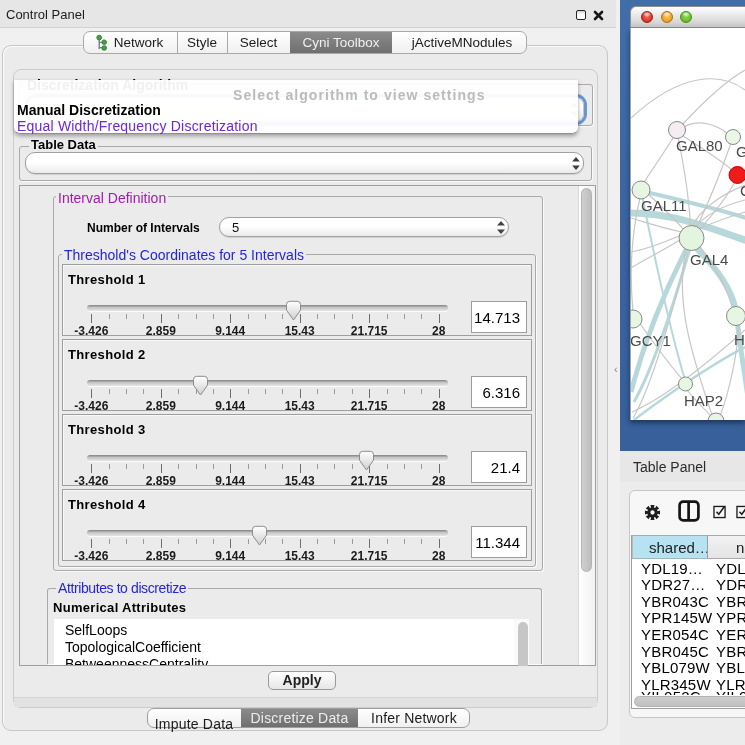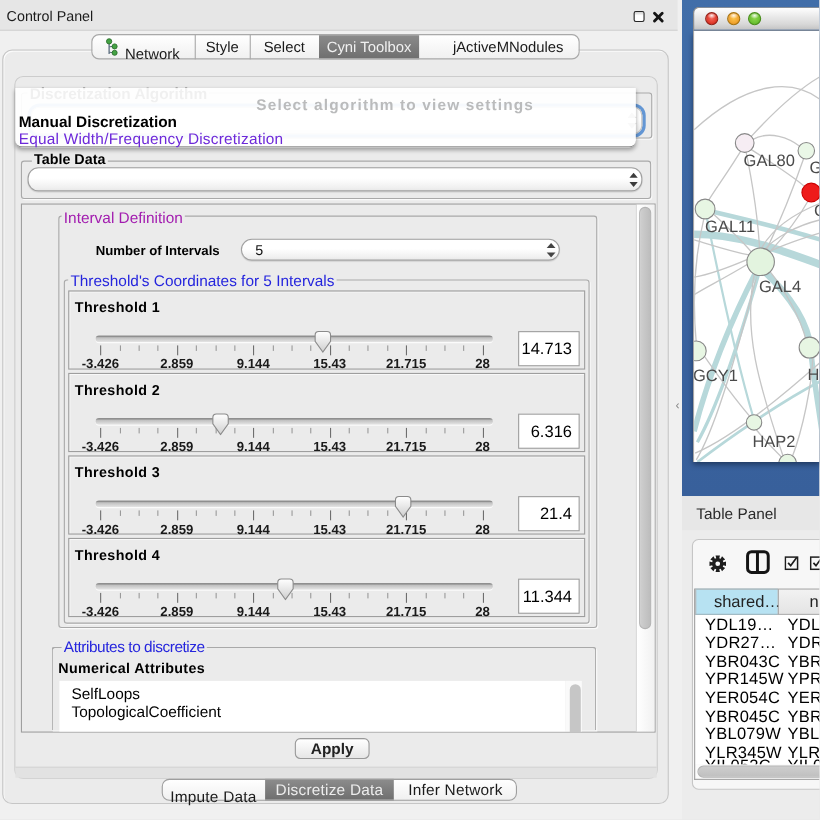--- a/index.html
+++ b/index.html
@@ -13,21 +13,21 @@
 #cptitle { left:6px; top:7px; font-size:13px; color:#1c1c1c; }
 #floatbtn { left:576px; top:10px; width:10px; height:10px; border:1.4px solid #262626; border-radius:2px; background:linear-gradient(#cfcfcf,#ffffff 40%); }
 #closebtn { left:593px; top:10px; }
 
 
 .seg { position:absolute; display:flex; align-items:center; justify-content:center;
   font-size:13.5px; color:#1b1b1b; z-index:6; }
 #tabstrip { z-index:5; left:83px; top:31px; width:444px; height:23px;
   background:linear-gradient(#ffffff,#f0f0f0); border:1px solid #a9a9a9; border-radius:7px; }
 .tsep { position:absolute; top:0; width:1px; height:23px; background:#a9a9a9; z-index:7; }
-#seg-cyni { left:290px; top:31px; width:91px; height:23px;
+#seg-cyni { left:290px; top:31px; width:102px; height:23px;
   background:linear-gradient(#8b8b8b,#6f6f6f); color:#f0f0f0; border-top:1px solid #a9a9a9; border-bottom:1px solid #a9a9a9;}
 
 
 #content { left:2px; top:45px; width:606px; height:686px;
   border:1px solid #c6c6c6; border-radius:9px; background:#ebebeb; box-shadow:inset 1px 1px 0 rgba(255,255,255,.8); }
 #innerpanel { left:13px; top:69px; width:585px; height:639px;
   border:1px solid #cccccc; border-radius:8px; }
 
 .gtitle { position:absolute; background:#ebebeb; padding:0 2px; }
 .group { position:absolute; border:1px solid #a9a9a9; border-radius:3px; box-shadow:1px 1px 0 rgba(255,255,255,.75); }
@@ -105,21 +105,21 @@
 <div id="cptitle" class="abs">Control Panel</div>
 <div id="floatbtn" class="abs"></div>
 <svg id="closebtn" class="abs" width="11" height="11" viewBox="0 0 11 11">
   <line x1="2" y1="2" x2="9" y2="9" stroke="#151515" stroke-width="2.6" stroke-linecap="round"></line>
   <line x1="9" y1="2" x2="2" y2="9" stroke="#151515" stroke-width="2.6" stroke-linecap="round"></line>
 </svg>
 
 <div id="tabstrip" class="abs"></div>
 <div class="tsep" style="left:177px;top:31px;"></div>
 <div class="tsep" style="left:227px;top:31px;"></div>
-<div class="seg" style="left:83px;top:31px;width:94px;height:37px;">
+<div class="seg" style="left:83px;top:31px;width:94px;height:23px;">
     <span style="margin-left:17px;">Network</span>
   </div>
 <svg class="abs" style="left:95px;top:33px;z-index:8;" width="13" height="18" viewBox="0 0 13 18">
   <line x1="4.2" y1="5" x2="4.2" y2="16" stroke="#5d6f80" stroke-width="1.2"></line>
   <line x1="4.2" y1="9.5" x2="9" y2="9.2" stroke="#5d6f80" stroke-width="1"></line>
   <line x1="4.2" y1="14.5" x2="9" y2="15" stroke="#5d6f80" stroke-width="1"></line>
   <circle cx="4.2" cy="4.6" r="2.4" fill="#44a344" stroke="#2b6e2b" stroke-width="0.8"></circle>
   <circle cx="9.2" cy="9.2" r="2.3" fill="#44a344" stroke="#2b6e2b" stroke-width="0.8"></circle>
   <circle cx="9.2" cy="15" r="2.3" fill="#44a344" stroke="#2b6e2b" stroke-width="0.8"></circle>
 </svg>
@@ -350,20 +350,21 @@
     <div class="vbox">11.344</div>
   </div>
   </div>
 
 <div class="group" style="left:47px;top:588px;width:495px;height:76px;border-bottom:none;border-radius:3px 3px 0 0;"></div>
 <div class="gtitle" style="left:56px;top:580px;font-size:14px;letter-spacing:-0.4px;color:#2525dd;">Attributes to discretize</div>
 <div class="gtitle" style="left:51px;top:600px;font-size:13px;font-weight:bold;letter-spacing:.3px;color:#000;background:none;">Numerical Attributes</div>
 <div id="attrlist" class="abs">
   <div style="position:absolute;left:11px;top:3px;">SelfLoops</div>
   <div style="position:absolute;left:11px;top:20px;">TopologicalCoefficient</div>
+  <div style="position:absolute;left:11px;top:37px;">BetweennessCentrality</div>
 </div>
 <div class="abs" style="left:514px;top:619px;width:15px;height:46px;background:#fafafa;"></div>
 <div class="abs" style="left:518px;top:622px;width:10px;height:44px;background:#c6c6c6;border-radius:5px 5px 0 0;"></div>
 
 <div id="applybtn" class="abs">Apply</div>
 
 <div id="btabs" class="abs"></div>
 <div class="seg" style="left:147px;top:708px;width:94px;height:32px;font-size:14px;letter-spacing:.2px;">Impute Data</div>
 <div id="bseg-disc" class="seg" style="font-size:14px;letter-spacing:.2px;">Discretize Data</div>
 <div class="seg" style="left:358px;top:708px;width:112px;height:20px;font-size:14px;letter-spacing:.2px;">Infer Network</div>

